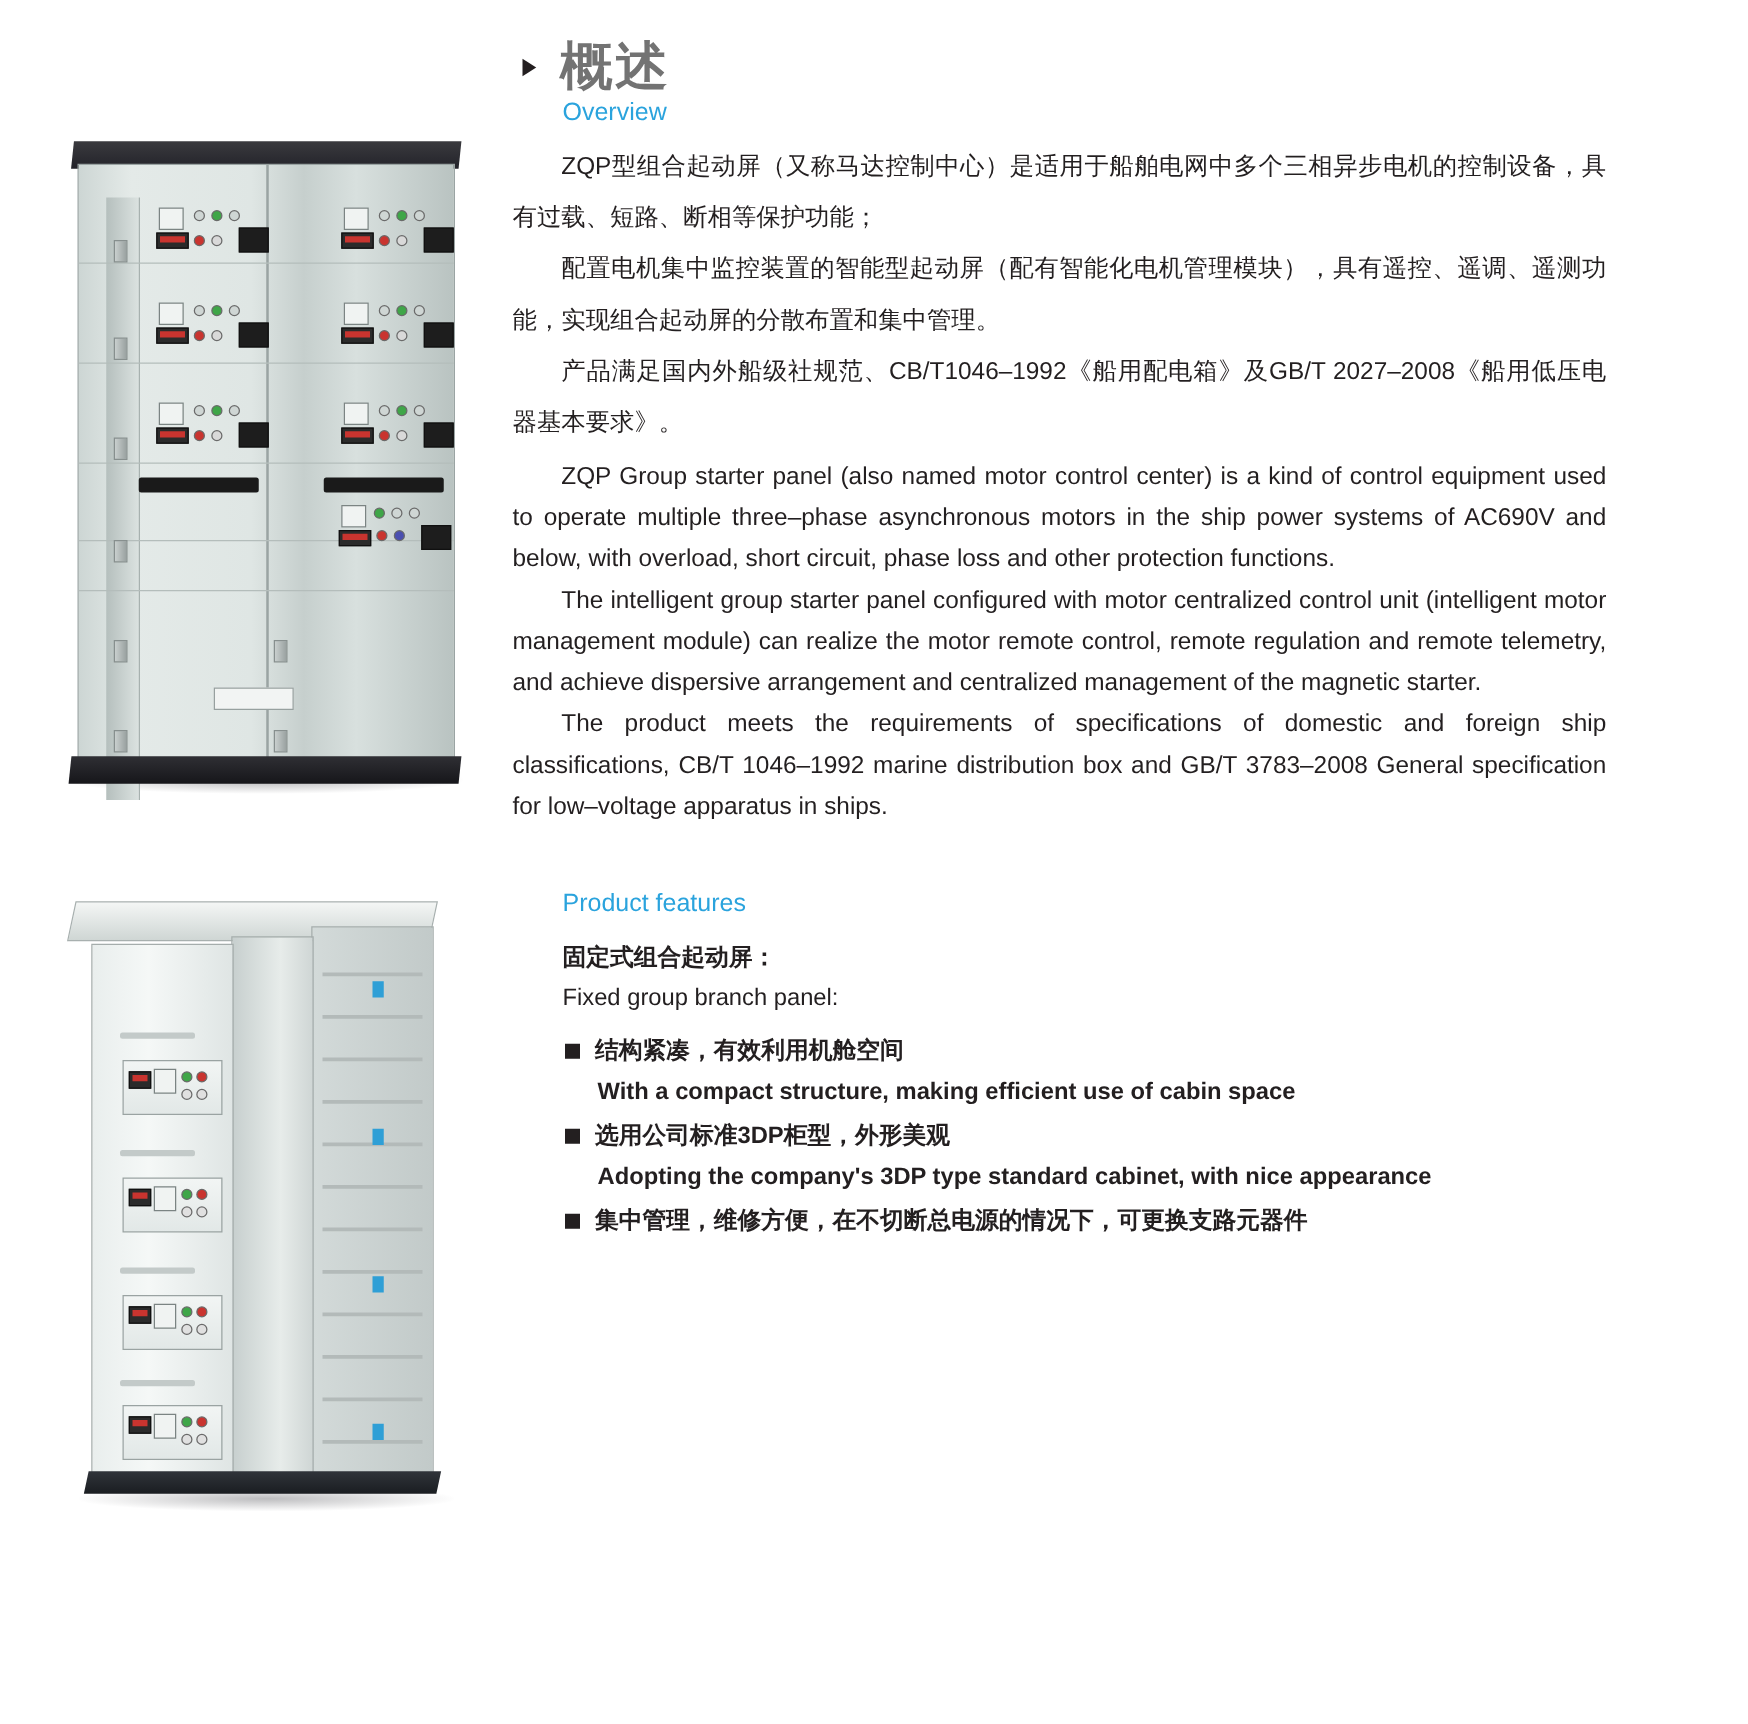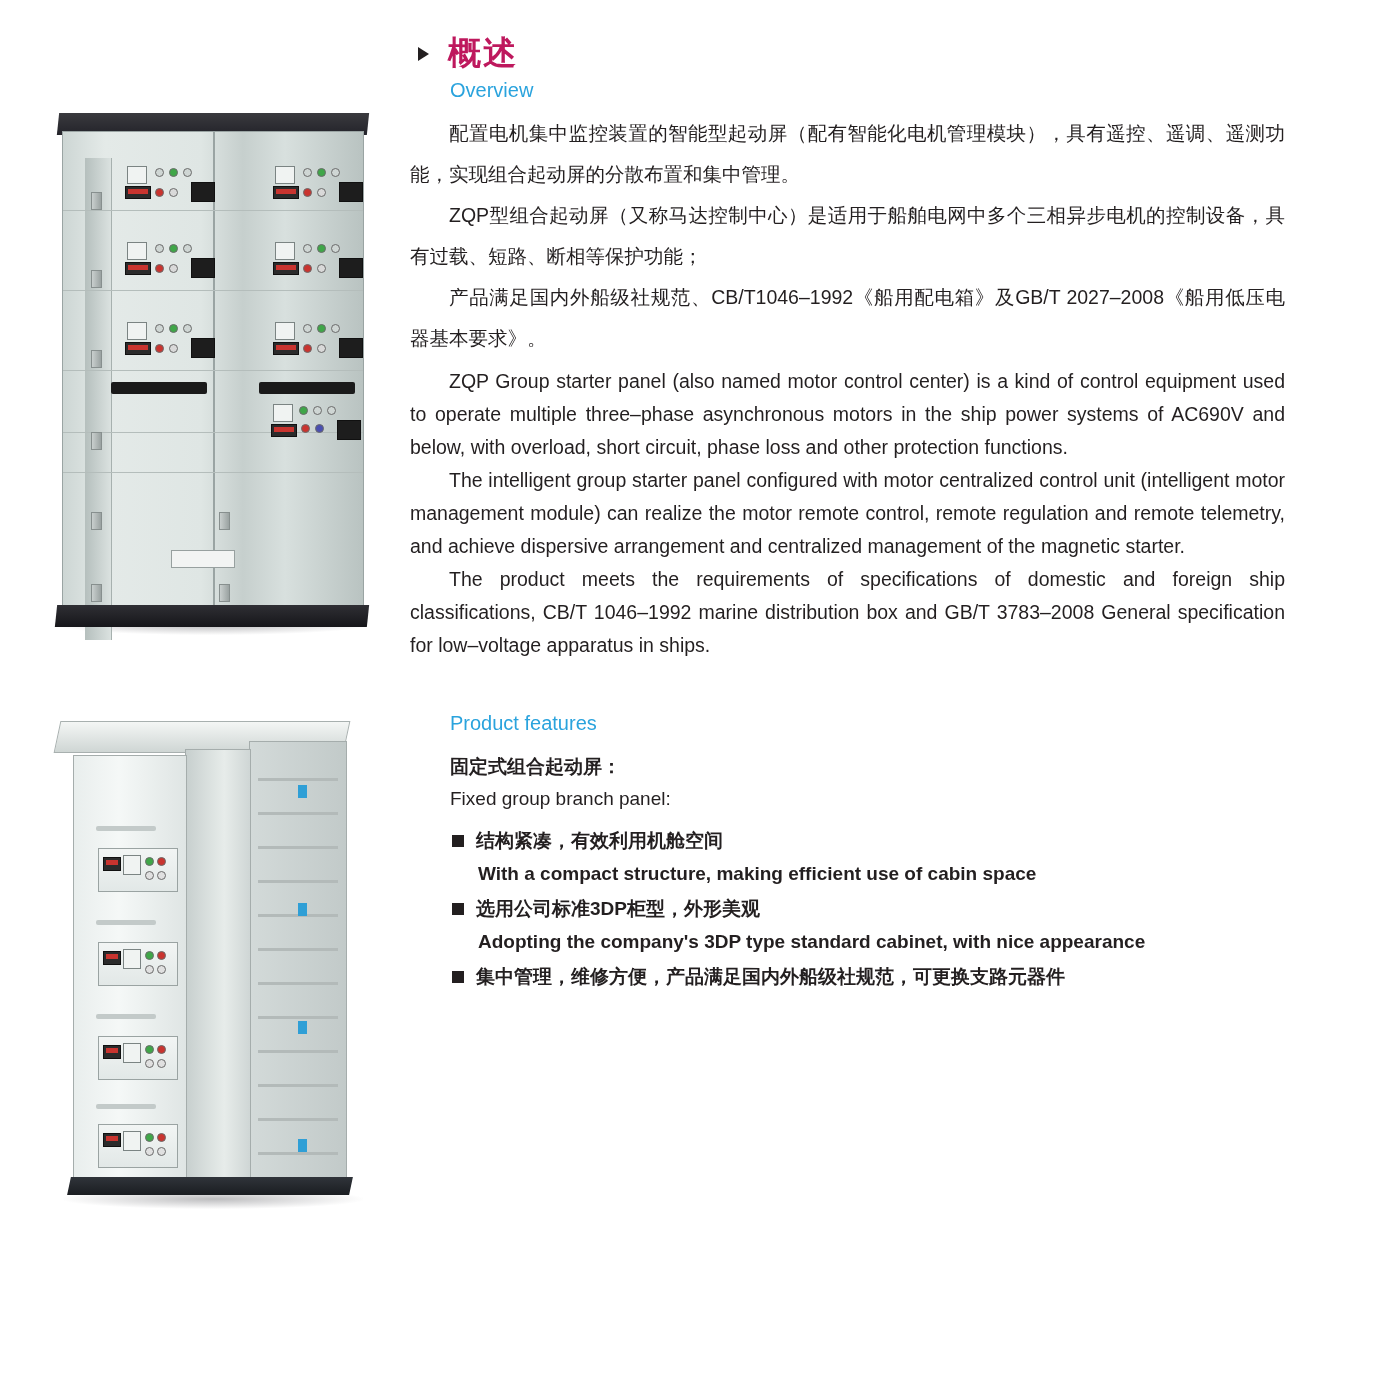--- a/index.html
+++ b/index.html
@@ -214,23 +214,23 @@
   .sec-head .tri {
     position: absolute;
     left: 8px;
     top: 14px;
     width: 0; height: 0;
     border-left: 11px solid #231f20;
     border-top: 7px solid transparent;
     border-bottom: 7px solid transparent;
   }
   .sec-cn {
-    font-size: 33px;
+    font-size: 42px;
     font-weight: bold;
-    color: #be185d;
+    color: #737373;
     letter-spacing: 2px;
     line-height: 40px;
     margin-top: 33px;
   }
   .sec-en {
     font-size: 20px;
     color: #2aa3dd;
     line-height: 30px;
     margin-left: 40px;
     margin-top: 2px;
@@ -485,22 +485,22 @@
 
   <div class="right-col">
 
     <div class="sec-head" style="margin-top:14px;">
       <span class="tri"></span>
       <div class="sec-cn">概述</div>
     </div>
     <div class="sec-en">Overview</div>
 
     <div class="para-block" style="margin-top:8px;">
+      <p class="body-cn">ZQP型组合起动屏（又称马达控制中心）是适用于船舶电网中多个三相异步电机的控制设备，具有过载、短路、断相等保护功能；</p>
       <p class="body-cn">配置电机集中监控装置的智能型起动屏（配有智能化电机管理模块），具有遥控、遥调、遥测功能，实现组合起动屏的分散布置和集中管理。</p>
-      <p class="body-cn">ZQP型组合起动屏（又称马达控制中心）是适用于船舶电网中多个三相异步电机的控制设备，具有过载、短路、断相等保护功能；</p>
       <p class="body-cn">产品满足国内外船级社规范、CB/T1046–1992《船用配电箱》及GB/T 2027–2008《船用低压电器基本要求》。</p>
     </div>
 
     <div class="para-block" style="margin-top:6px;">
       <p class="body-en">ZQP Group starter panel (also named motor control center) is a kind of control equipment used to operate multiple three–phase asynchronous motors in the ship power systems of AC690V and below, with overload, short circuit, phase loss and other protection functions.</p>
       <p class="body-en">The intelligent group starter panel configured with motor centralized control unit (intelligent motor management module) can realize the motor remote control, remote regulation and remote telemetry, and achieve dispersive arrangement and centralized management of the magnetic starter.</p>
       <p class="body-en">The product meets the requirements of specifications of domestic and foreign ship classifications, CB/T 1046–1992 marine distribution box and GB/T 3783–2008 General specification for low–voltage apparatus in ships.</p>
     </div>
 
     <div class="spacer-lg"></div>
@@ -523,19 +523,19 @@
         <span class="sqr"></span>
         <span>选用公司标准3DP柜型，外形美观</span>
       </div>
       <div class="feat-en">Adopting the company's 3DP type standard cabinet, with nice appearance</div>
     </div>
 
 
     <div class="feat-item">
       <div class="feat-cn">
         <span class="sqr"></span>
-        <span>集中管理，维修方便，产品满足国内外船级社规范，可更换支路元器件</span>
+        <span>集中管理，维修方便，在不切断总电源的情况下，可更换支路元器件</span>
       </div>
     </div>
 
   </div>
 
 </div>
 
 </body></html>

